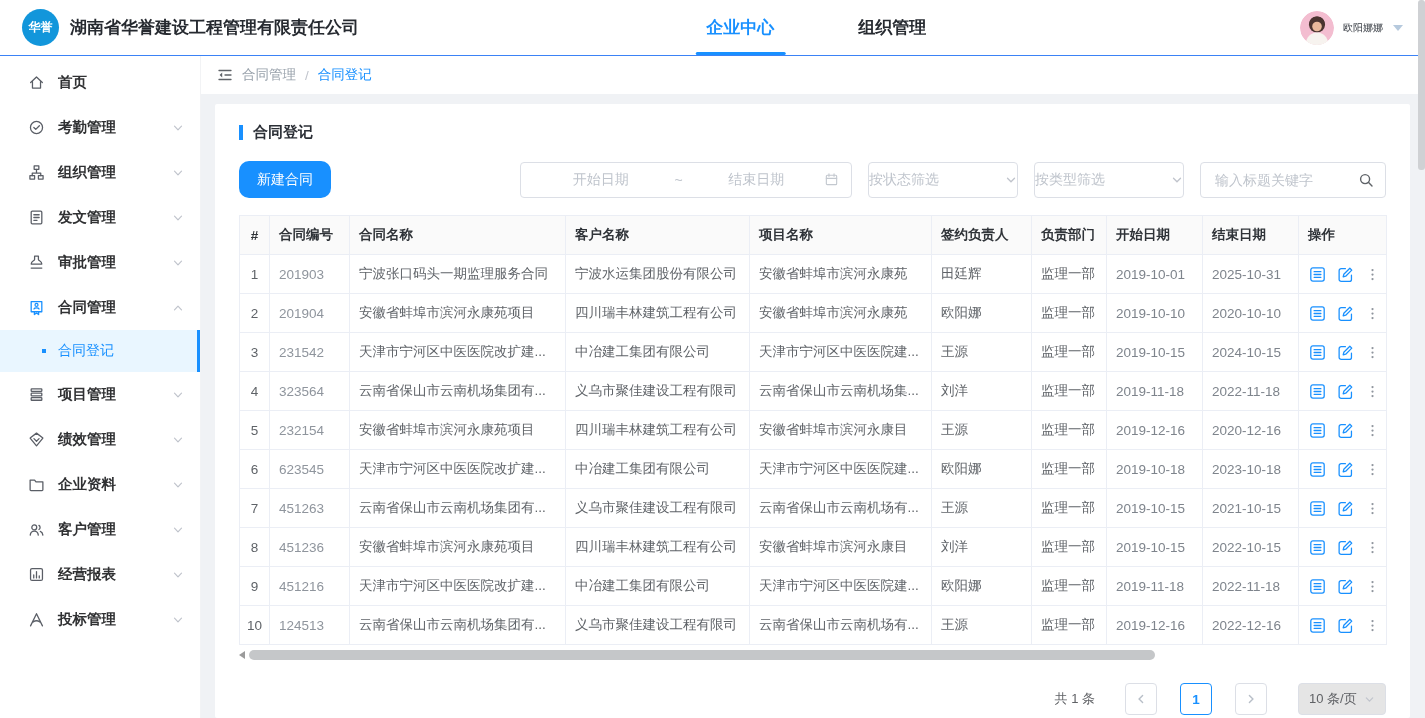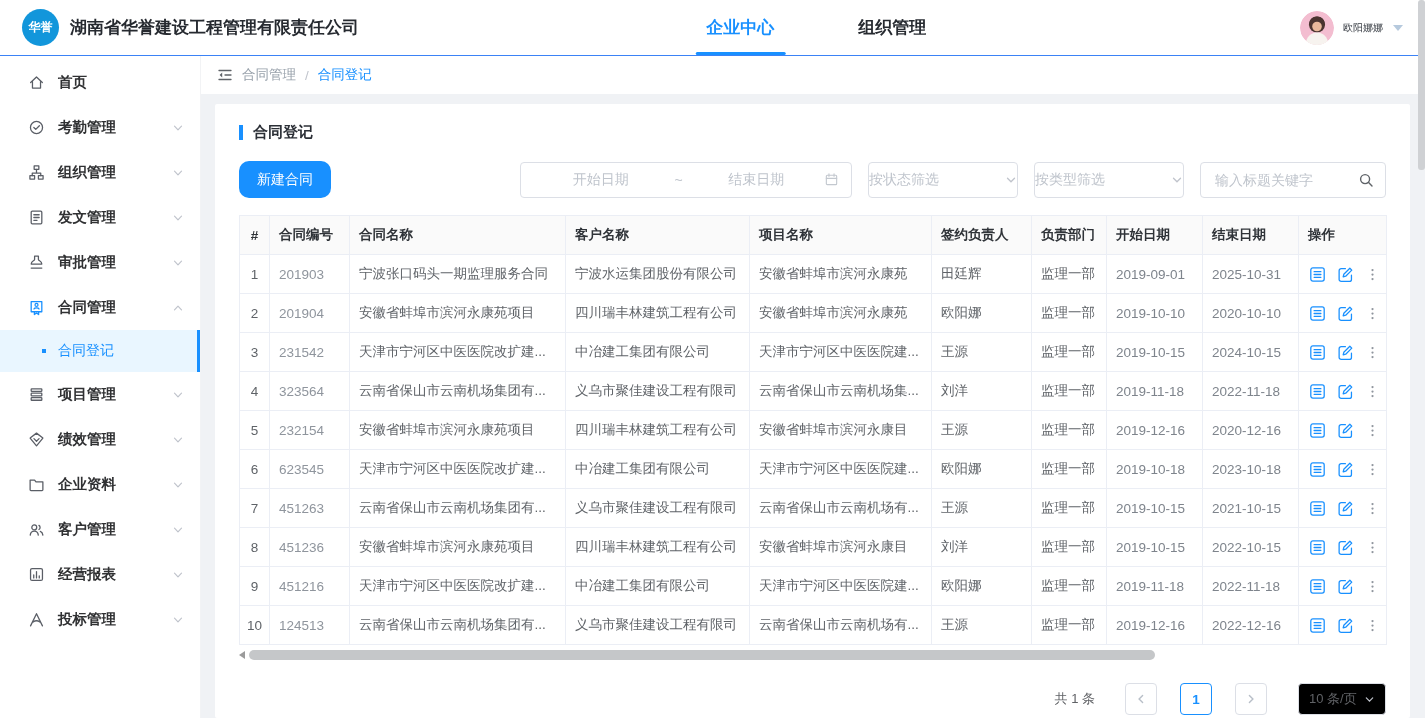--- a/index.html
+++ b/index.html
@@ -132,21 +132,21 @@
   .pagination{ display:flex; align-items:center; justify-content:flex-end; gap:23px; margin-top:23px; }
   .total{ font-size:13px; color:#606266; margin-right:7px; }
   .pg-btn{
     width:32px; height:32px; background:#fff; border:1px solid #dcdfe6; border-radius:4px;
     display:flex; align-items:center; justify-content:center; color:#b8bfc8; cursor:pointer;
     font-size:13.5px; font-family:inherit; padding:0;
   }
   .pg-btn svg{ width:12px; height:12px; }
   .pg-btn.current{ border-color:#1890ff; color:#1890ff; font-weight:600; }
   .pg-size{
-    height:32px; min-width:88px; border:1px solid #dcdfe6; border-radius:4px; background:#000000;
+    height:32px; min-width:88px; border:1px solid #dcdfe6; border-radius:4px; background:#e5e5e5;
     display:flex; align-items:center; justify-content:space-between; gap:6px;
     padding:0 10px; font-size:13px; color:#606266; cursor:pointer; margin-left:8px;
   }
   .pg-size .cicon{ width:11px; height:11px; color:#c0c4cc; }
   .pg-size .cicon svg{ width:11px; height:11px; }
 
   
   .vthumb{ position:absolute; right:0; top:0; width:7px; height:170px; background:#cfd1d4; border-radius:3px; z-index:30; }
 </style>
 </head>
@@ -451,21 +451,21 @@
         </thead>
       <tbody id="tbody">
           <tr>
             <td class="c-idx">1</td>
             <td class="c-num">201903</td>
             <td class="c-name">宁波张口码头一期监理服务合同</td>
             <td class="c-client">宁波水运集团股份有限公司</td>
             <td class="c-project">安徽省蚌埠市滨河永康苑</td>
             <td class="c-signer">田廷辉</td>
             <td class="c-dept">监理一部</td>
-            <td class="c-date">2019-09-01</td>
+            <td class="c-date">2019-10-01</td>
             <td class="c-date">2025-10-31</td>
             <td class="c-act"><span class="act-icon"><svg viewBox="0 0 16 16" fill="none" stroke="currentColor" stroke-width="1.2" stroke-linecap="round" stroke-linejoin="round">
                   <rect x="1.7" y="1.7" width="12.6" height="12.6" rx="2"></rect>
                   <path d="M4.8 5.3h6.4M4.8 8h6.4M4.8 10.7h6.4"></path>
                 </svg></span><span class="act-icon"><svg viewBox="0 0 16 16" fill="none" stroke="currentColor" stroke-width="1.2" stroke-linecap="round" stroke-linejoin="round">
                   <path d="M13.6 8.6v4a1.9 1.9 0 0 1-1.9 1.9H3.9A1.9 1.9 0 0 1 2 12.6V4.4a1.9 1.9 0 0 1 1.9-1.9h4"></path>
                   <path d="M12.1 2.1l1.8 1.8-5.7 5.7-2.4.6.6-2.4z"></path>
                 </svg></span><span class="act-more"><svg viewBox="0 0 16 16" fill="currentColor">
                   <circle cx="8" cy="3.2" r="1.2"></circle>
                   <circle cx="8" cy="8" r="1.2"></circle>

